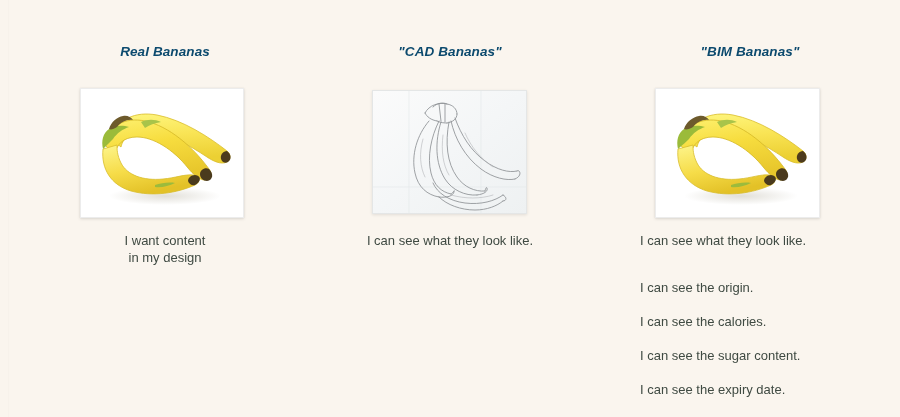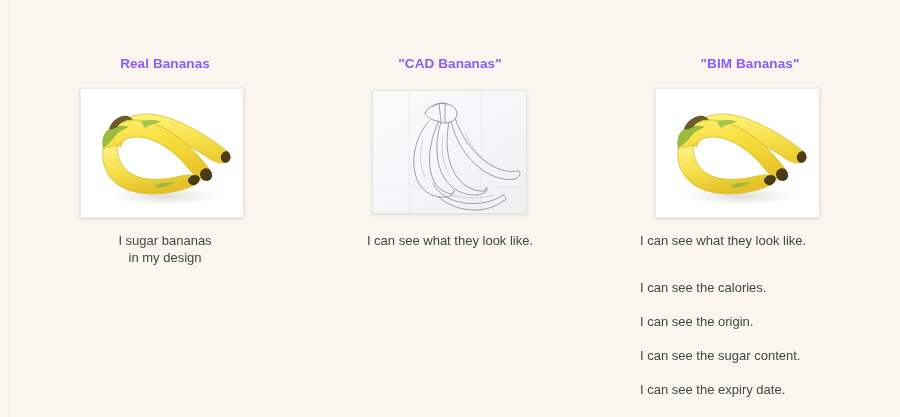--- a/index.html
+++ b/index.html
@@ -26,28 +26,29 @@
     position: absolute;
     top: 0;
     height: 417px;
   }
   .col-1 { left: 40px;  width: 250px; }
   .col-2 { left: 330px; width: 240px; }
   .col-3 { left: 615px; width: 270px; }
 
   .col-heading {
     position: absolute;
-    top: 56px;
+    top: 44px;
     width: 100%;
     text-align: center;
     font-size: 13.5px;
     font-weight: bold;
-    color: #8b5cf6;
+    color: #0c4a6e;
     letter-spacing: 0.1px;
     white-space: nowrap;
+    font-style: italic;
   }
   .col-3 .col-heading { text-align: center; }
 
   
   .img-frame {
     position: absolute;
     background: #ffffff;
     border: 1px solid #ececec;
     box-shadow: 0 1px 3px rgba(0,0,0,0.13), 0 0 1px rgba(0,0,0,0.08);
     overflow: hidden;
@@ -141,21 +142,21 @@
 
       <path d="M22 60 C 20 52 22 44 28 40 C 34 36 42 36 48 38
                C 42 40 36 44 32 50 C 28 54 24 58 22 60 Z" fill="#9bbb3a"></path>
       <path d="M28 40 C 30 33 36 28 42 27 C 46 26 50 28 52 31
                C 46 30 40 33 36 38 C 33 40 30 41 28 40 Z" fill="#6d5a2c"></path>
       <path d="M60 33 C 66 30 74 30 80 33 C 74 34 68 36 64 39 Z" fill="#a8c44a"></path>
       <path d="M74 96 C 80 94 88 93 94 94 C 88 97 80 99 74 98 Z" fill="#9cbb3c"></path>
     </svg>
   </div>
 
-  <div class="caption cap-1">I sugar bananas
+  <div class="caption cap-1">I want content
 in my design</div>
 </div>
 
 <div class="column col-2">
 
   <div class="col-heading">"CAD Bananas"</div>
 
   <div class="img-frame frame-2">
     <svg viewBox="0 0 153 122" xmlns="http://www.w3.org/2000/svg">
       <defs>
@@ -258,19 +259,19 @@
       <path d="M28 40 C 30 33 37 28 43 27 C 47 26 51 28 53 31
                C 47 30 41 33 37 38 C 34 40 30 41 28 40 Z" fill="#6d5a2c"></path>
       <path d="M61 33 C 67 30 75 30 81 33 C 75 34 69 36 65 39 Z" fill="#a8c44a"></path>
       <path d="M75 96 C 81 94 89 93 95 94 C 89 97 81 99 75 98 Z" fill="#9cbb3c"></path>
     </svg>
   </div>
 
   <div class="caption cap-3-lead">I can see what they look like.</div>
 
   <div class="caption cap-3-list">
+    <span class="line">I can see the origin.</span>
     <span class="line">I can see the calories.</span>
-    <span class="line">I can see the origin.</span>
     <span class="line">I can see the sugar content.</span>
     <span class="line">I can see the expiry date.</span>
     
   </div>
 </div>
 
 </body></html>

